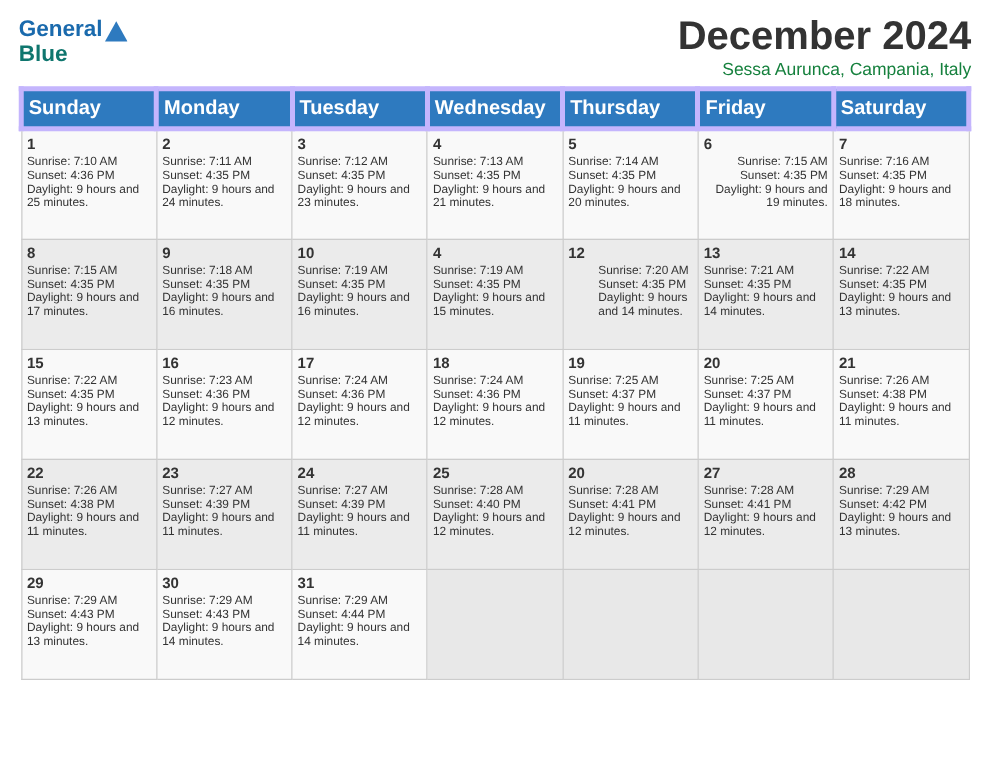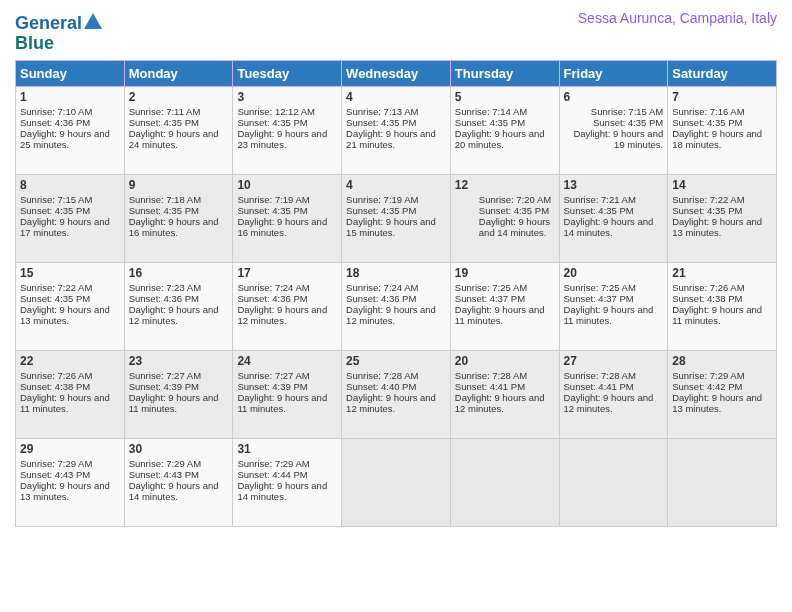--- a/index.html
+++ b/index.html
@@ -44,35 +44,35 @@
     .title-block {
       text-align: right;
     }
     .month-title {
       font-size: 32px;
       font-weight: bold;
       color: #333;
     }
     .subtitle {
       font-size: 14px;
-      color: #8b5cf6;
+      color: #15803d;
     }
     .calendar {
       width: 100%;
       border-collapse: collapse;
       table-layout: fixed;
     }
     .calendar thead tr th {
       background: #2e7abf;
       color: #fff;
-      font-size: 13px;
+      font-size: 16px;
       font-weight: bold;
       padding: 5px 4px;
       text-align: left;
-      border: 1px solid #c4b5fd;
+      border: 4px solid #c4b5fd;
     }
     .calendar tbody tr td {
       vertical-align: top;
       border: 1px solid #ccc;
       padding: 3px 4px;
       font-size: 9.5px;
       color: #333;
       height: 88px;
       width: 113px;
     }
@@ -92,30 +92,31 @@
       background: #e8e8e8 !important;
     }
   </style>
 </head>
 <body>
 
 <div class="page">
   <div class="header">
     <div class="logo">
       <div>
-        <div style="display:flex;align-items:flex-start;">
+        <div style="display:flex;align-items:flex-end;">
           <span class="logo-text"><span>General</span></span>
           <svg class="logo-icon" viewBox="0 0 20 18" fill="none" xmlns="http://www.w3.org/2000/svg">
             <polygon points="0,18 10,0 20,18" fill="#2e7abf"></polygon>
           </svg>
         </div>
         <div class="logo-text" style="color:#0f766e;">Blue</div>
       </div>
     </div>
     <div class="title-block">
+      <div class="month-title">December 2024</div>
       <div class="subtitle">Sessa Aurunca, Campania, Italy</div>
     </div>
   </div>
 
   <table class="calendar">
     <thead>
       <tr>
         <th>Sunday</th>
         <th>Monday</th>
         <th>Tuesday</th>
@@ -134,21 +135,21 @@
 Daylight: 9 hours and 25 minutes.</div>
           </td>
           <td>
             <span class="day-num">2</span>
             <div style="white-space: pre-line;">Sunrise: 7:11 AM
 Sunset: 4:35 PM
 Daylight: 9 hours and 24 minutes.</div>
           </td>
           <td>
             <span class="day-num">3</span>
-            <div style="white-space: pre-line;">Sunrise: 12:12 AM
+            <div style="white-space: pre-line;">Sunrise: 7:12 AM
 Sunset: 4:35 PM
 Daylight: 9 hours and 23 minutes.</div>
           </td>
           <td>
             <span class="day-num">4</span>
             <div style="white-space: pre-line;">Sunrise: 7:13 AM
 Sunset: 4:35 PM
 Daylight: 9 hours and 21 minutes.</div>
           </td>
           <td>

